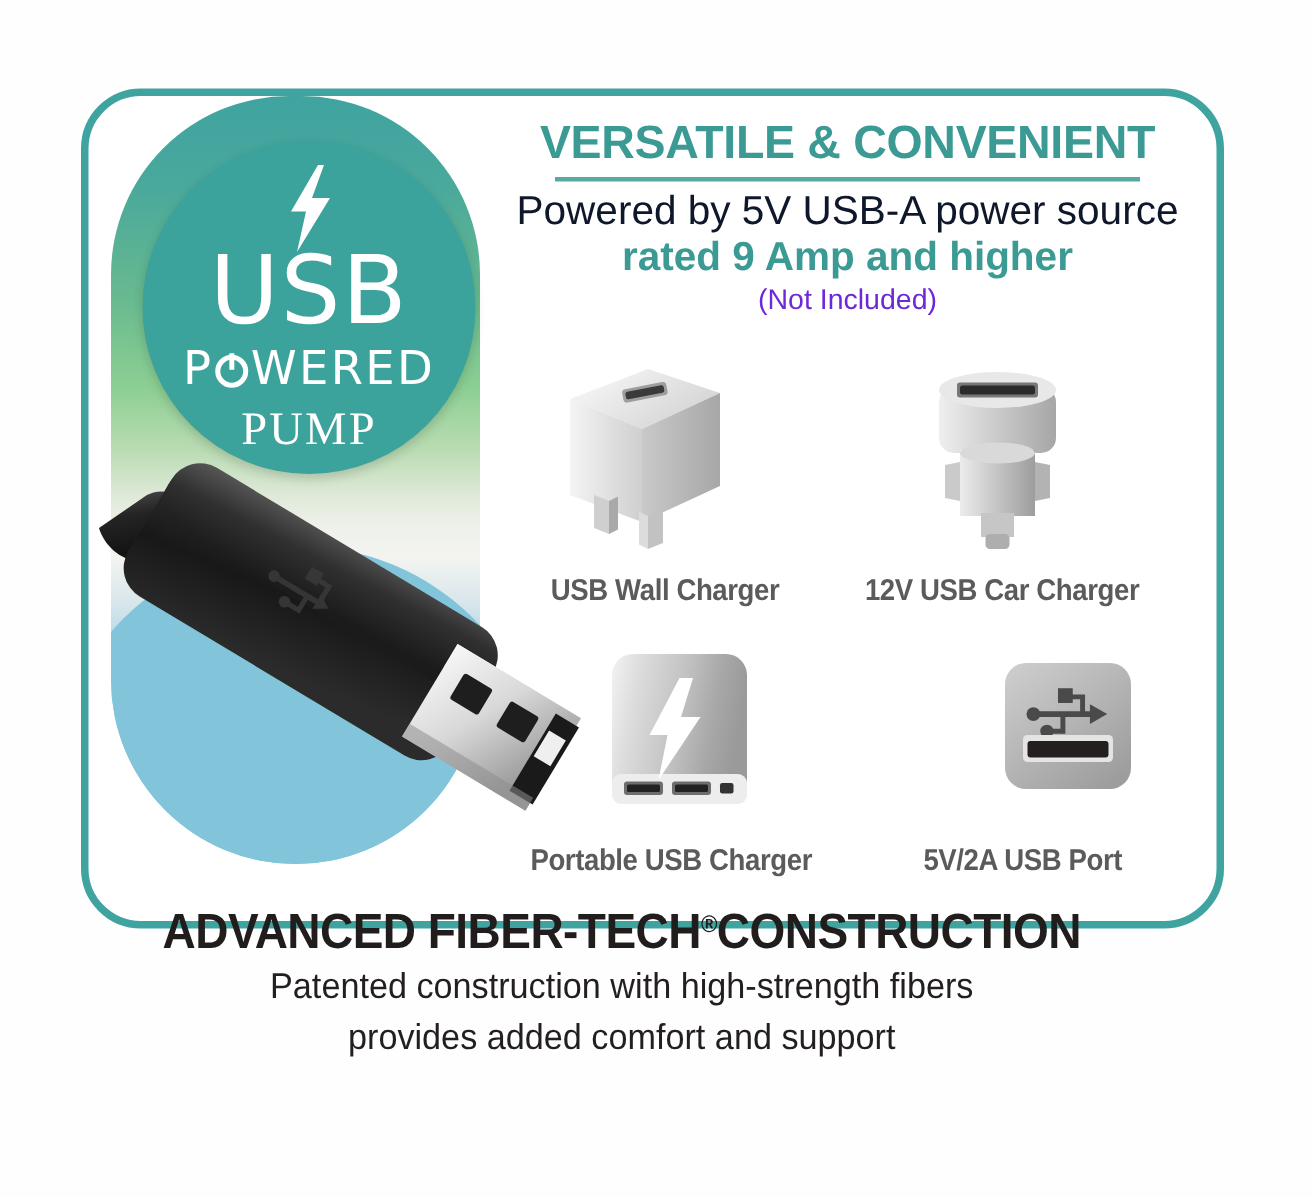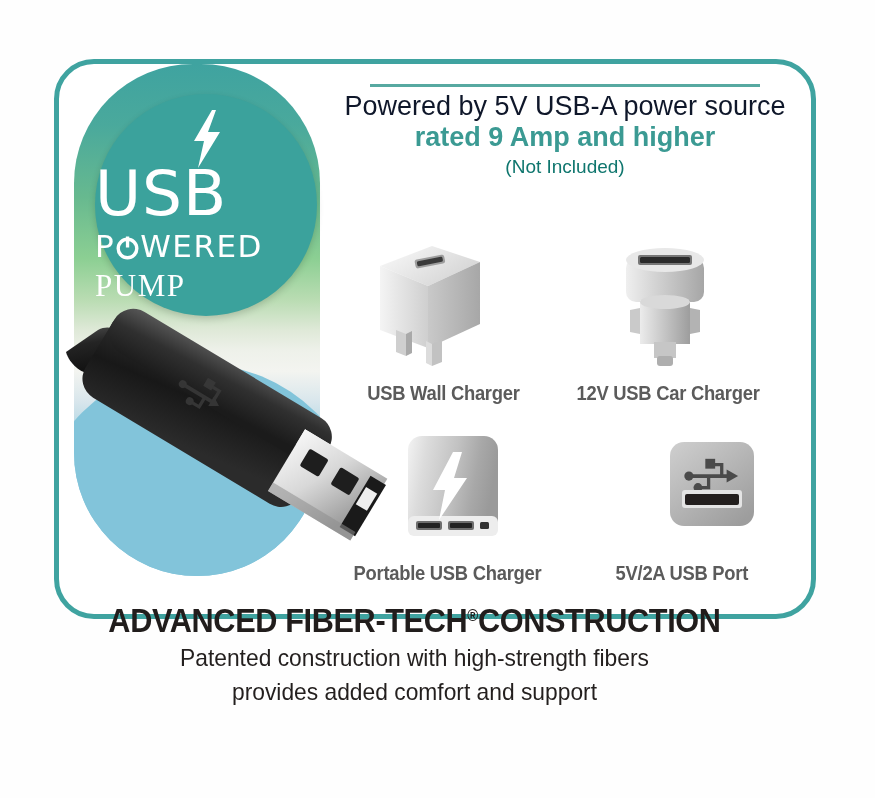--- a/index.html
+++ b/index.html
@@ -73,21 +73,21 @@
   
   .usb-badge {
     position: absolute;
     left: 95px;
     top: 94px;
     width: 222px;
     height: 222px;
     border-radius: 50%;
     background: #3ba29c;
     color: #ffffff;
-    text-align: left;
+    text-align: center;
     box-shadow: 0 3px 7px rgba(0,0,0,0.16);
   }
   .badge-bolt {
     position: absolute;
     left: 50%;
     top: 16px;
     transform: translateX(-50%);
     width: 40px;
     height: 58px;
   }
@@ -174,21 +174,21 @@
     font-size: 27px;
     font-weight: bold;
     line-height: 1.15;
     color: #3b9a93;
     white-space: nowrap;
   }
   .head-sub3 {
     font-size: 19px;
     font-weight: 400;
     line-height: 1.3;
-    color: #0f766e;
+    color: #6d28d9;
     margin-top: 2px;
   }
 
   
   .acc-item {
     position: absolute;
     text-align: left;
   }
   .acc-art {
     position: relative;
@@ -324,20 +324,21 @@
 
         <rect x="252" y="92" width="22" height="20" rx="2" fill="#1e1e1e"></rect>
         <rect x="288" y="92" width="22" height="20" rx="2" fill="#1e1e1e"></rect>
 
         <rect x="238" y="140" width="96" height="10" fill="#8e8e8e" opacity="0.55"></rect>
       </g>
     </svg>
   </div>
 
   <div class="header-block">
+    <div class="head-title">VERSATILE &amp; CONVENIENT</div>
     <div class="head-rule"></div>
     <div class="head-sub1">Powered by 5V USB-A power source</div>
     <div class="head-sub2">rated 9 Amp and higher</div>
     <div class="head-sub3">(Not Included)</div>
   </div>
 
   <div class="acc-item" id="acc-wall">
     <div class="acc-art">
       <svg viewBox="0 0 180 140" width="180" height="140">
         <defs>

